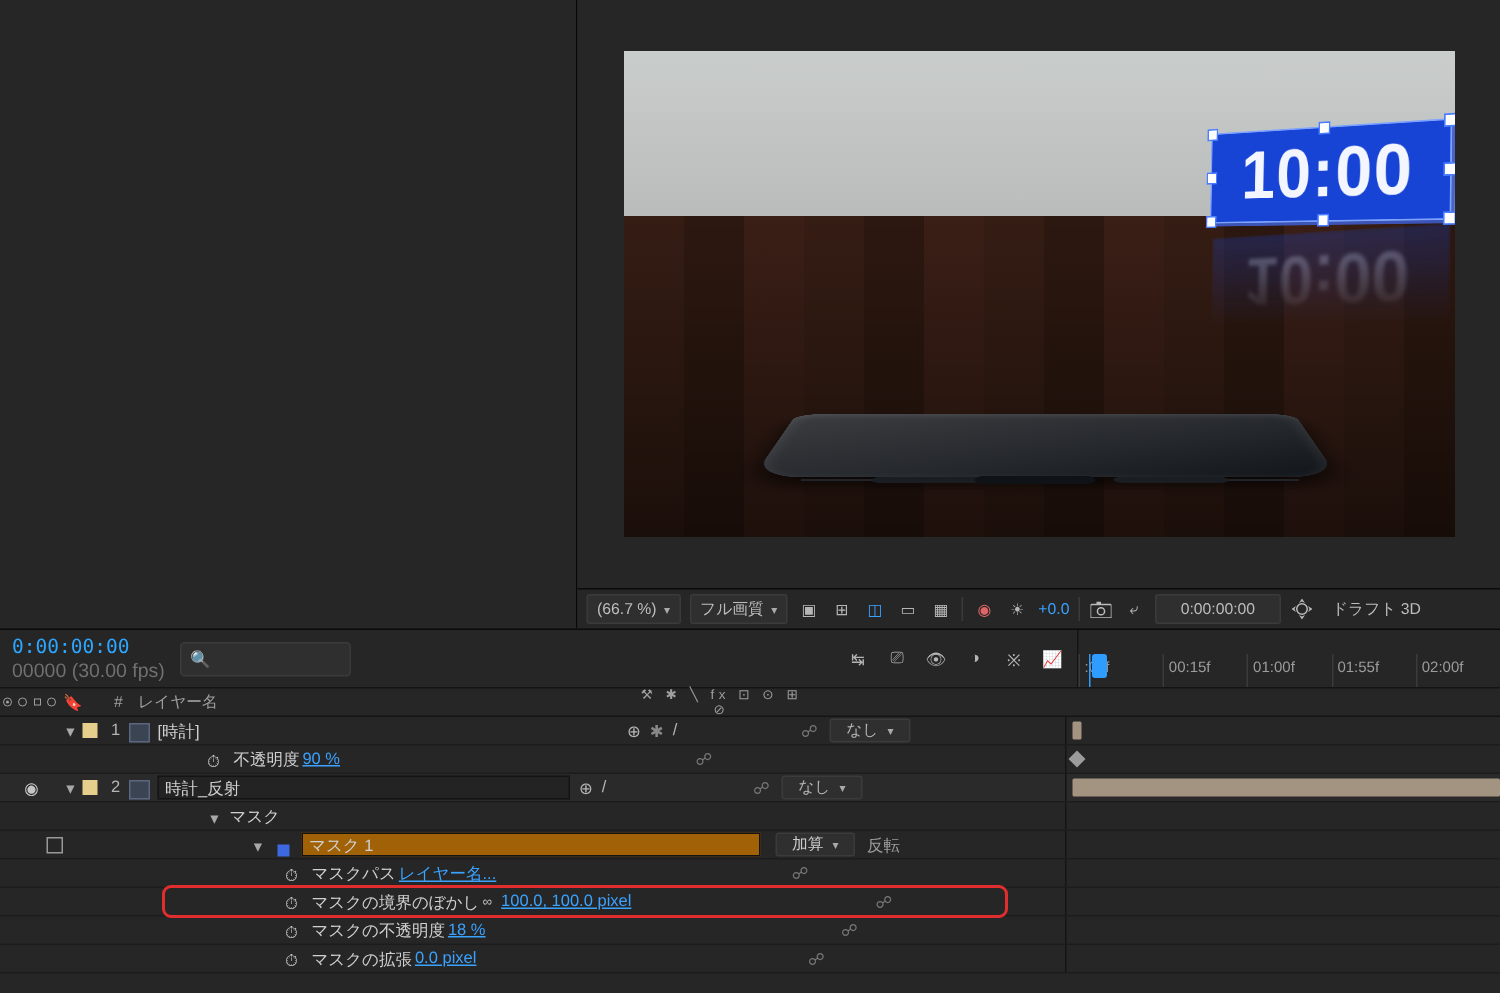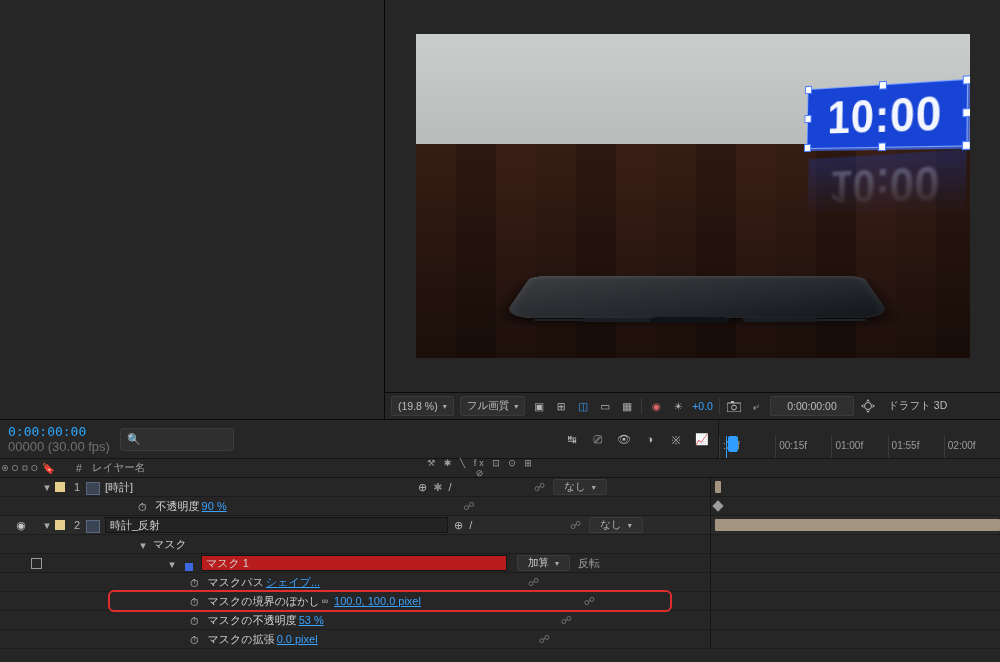--- a/index.html
+++ b/index.html
@@ -290,21 +290,21 @@
           <div class="skew-handle" style="right:-4px;bottom:-4px"></div>
           <div class="skew-handle" style="left:50%;top:-4px;margin-left:-4px"></div>
           <div class="skew-handle" style="left:50%;bottom:-4px;margin-left:-4px"></div>
           <div class="skew-handle" style="left:-4px;top:50%;margin-top:-4px"></div>
           <div class="skew-handle" style="right:-4px;top:50%;margin-top:-4px"></div>
         </div>
       </div>
     </div>
     <div class="viewer-toolbar">
       <div class="vt-drop">
-        <span>(19.8 %)</span>
+        <span>(66.7 %)</span>
         <span class="chev">▾</span>
       </div>
       <div class="vt-drop">
         <span>フル画質</span>
         <span class="chev">▾</span>
       </div>
       <div class="vt-ico">▣</div>
       <div class="vt-ico">⊞</div>
       <div class="vt-ico active">◫</div>
       <div class="vt-ico">▭</div>
@@ -436,21 +436,21 @@
     </div>
 
     <div class="row" style="background:#2a2a2a;">
       <div class="left">
         <div class="eye-col">
             <span>◉</span>
           </div>
         <span class="twirl">▾</span>
         <div class="color-chip" style="background:#e6ce8c"></div>
         <div class="num">2</div>
-        <div class="layer-name-box" style="width:362px;">
+        <div class="layer-name-box" style="width:294px;">
           <div class="layer-ico"></div>
           <div class="name-field" style="flex:1;background:#232323;">
               <span>時計_反射</span>
             </div>
         </div>
         <div class="switches">
             <span>⊕</span>
             <span>/</span>
           </div>
         <div class="parent">
@@ -478,21 +478,21 @@
     </div>
 
     <div class="row prop-row">
       <div class="left">
         <div class="eye-col" style="justify-content:flex-end;padding-right:3px;">
             <span style="width:9px;height:9px;border:1px solid #999;display:inline-block"></span>
           </div>
         <div class="prop-indent2 layer-name-box">
           <span class="twirl">▾</span>
           <div class="color-chip" style="background:#3c68e0;width:8px;height:8px"></div>
-          <div class="name-field" style="width:296px;background:#b91c1c;">
+          <div class="name-field" style="width:296px;background:#a16207;">
               <span>マスク 1</span>
             </div>
         </div>
         <div style="display:flex;align-items:center;gap:8px;margin-left:10px;">
           <div class="nashi">
               <span>加算</span>
               <span class="chev">▾</span>
             </div>
           <span style="color:#9c9c9c">反転</span>
         </div>
@@ -500,21 +500,21 @@
       <div class="right"></div>
     </div>
 
     <div class="row prop-row">
       <div class="left">
         <div style="width:42px"></div>
         <div class="prop-indent3 layer-name-box">
           <span class="stopwatch">⏱</span>
           <span>マスクパス</span>
         </div>
-        <div style="margin-left:auto;" class="val-area"><span class="prop-val">シェイプ...</span></div>
+        <div style="margin-left:auto;" class="val-area"><span class="prop-val">レイヤー名...</span></div>
         <div class="parent">
             <span class="link-ico">☍</span>
           </div>
       </div>
       <div class="right"></div>
     </div>
 
     <div class="row prop-row" style="position:relative;">
       <div class="left">
         <div style="width:42px"></div>
@@ -534,21 +534,21 @@
       <div class="highlight" style="left:108px;top:-2px;width:560px;height:18px;"></div>
     </div>
 
     <div class="row prop-row">
       <div class="left">
         <div style="width:42px"></div>
         <div class="prop-indent3 layer-name-box">
           <span class="stopwatch">⏱</span>
           <span>マスクの不透明度</span>
         </div>
-        <div style="margin-left:auto;" class="val-area"><span class="prop-val">53 %</span></div>
+        <div style="margin-left:auto;" class="val-area"><span class="prop-val">18 %</span></div>
         <div class="parent">
             <span class="link-ico">☍</span>
           </div>
       </div>
       <div class="right"></div>
     </div>
 
     <div class="row prop-row">
       <div class="left">
         <div style="width:42px"></div>

